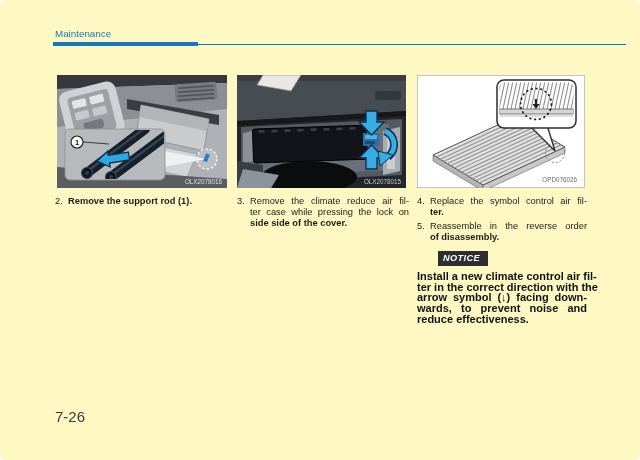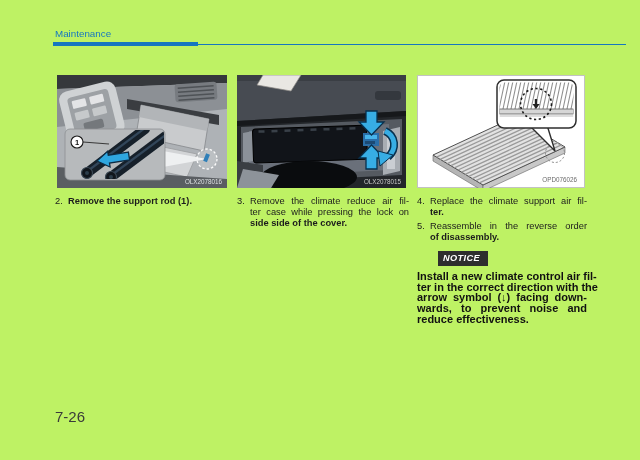--- a/index.html
+++ b/index.html
@@ -1,18 +1,18 @@
 <!DOCTYPE html>
 <html><head>
 <meta charset="utf-8">
 <style>
   html,body { margin:0; padding:0; background:#ffffff; }
   .page {
-    position:relative; width:640px; height:460px; background:#bef264;
-    font-family:"Liberation Sans", sans-serif; color:#1b1b1b; overflow:hidden;
+    position:relative; width:640px; height:460px; background:#fef9c3;
+    font-family:"Liberation Sans", sans-serif; color:#1b1b1b; overflow:hidden;border-radius:6px;
   }
   
   .hdr-title { position:absolute; left:55px; top:28px; font-size:9.8px; color:#1577c0; }
   .hdr-bar   { position:absolute; left:53px; top:42px; width:145px; height:4px; background:#1577c0; }
   .hdr-line  { position:absolute; left:198px; top:44px; width:428px; height:1px; background:#1577c0; }
   
   .fig { position:absolute; top:75px; height:113px; }
   #fig1 { left:57px;  width:170px; }
   #fig2 { left:237px; width:169px; }
   #fig3 { left:417px; width:168px; }
@@ -194,21 +194,21 @@
     <span class="body">
       <span class="cap-line">Remove the climate reduce air fil-</span>
       <span class="cap-line">ter case while pressing the lock on</span>
       <span class="cap-line last">side side of the cover.</span>
     </span>
   </div>
 
   <div class="step" id="step4">
     <span class="num">4.</span>
     <span class="body">
-      <span class="cap-line">Replace the climate support air fil-</span>
+      <span class="cap-line">Replace the symbol control air fil-</span>
       <span class="cap-line last">ter.</span>
     </span>
   </div>
 
   <div class="step" id="step5">
     <span class="num">5.</span>
     <span class="body">
       <span class="cap-line">Reassemble in the reverse order</span>
       <span class="cap-line last">of disassembly.</span>
     </span>

